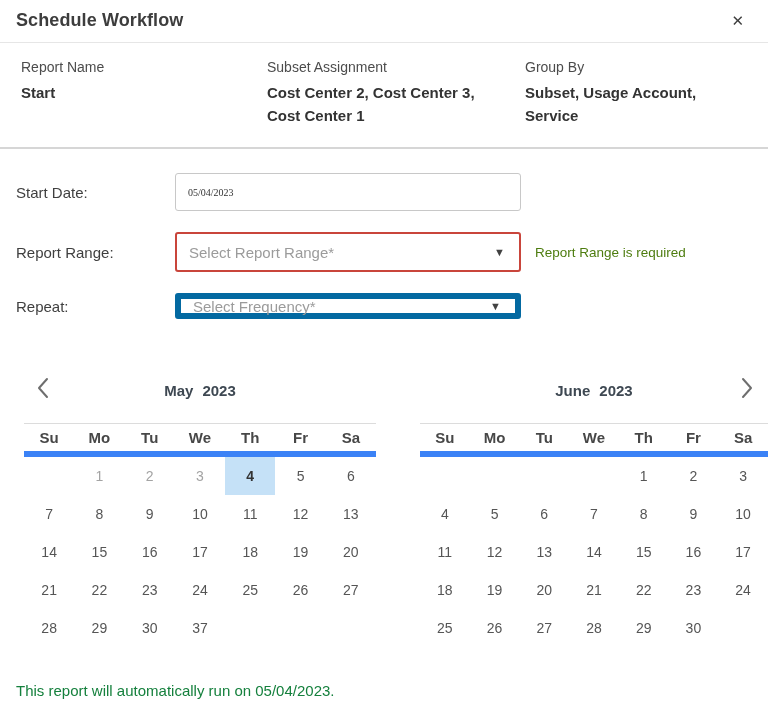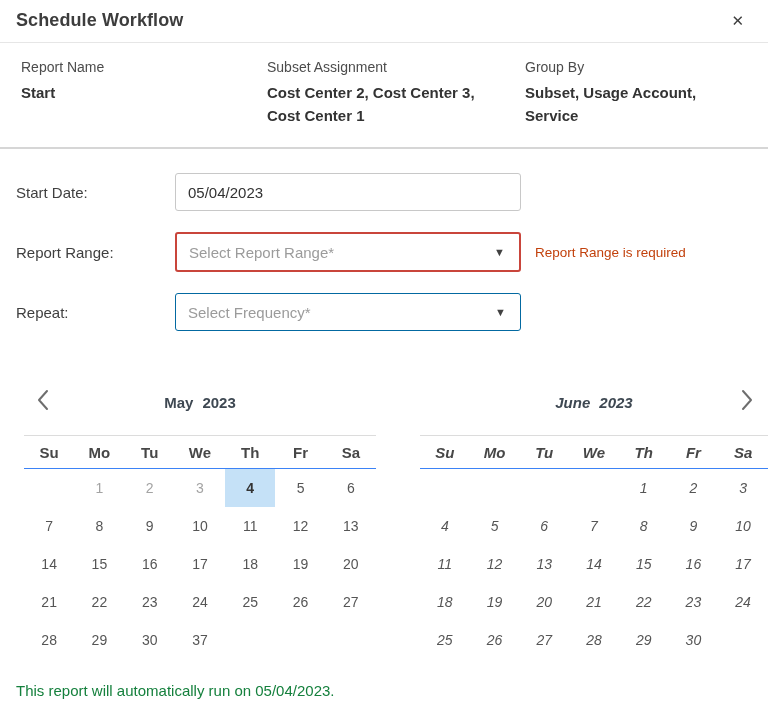--- a/index.html
+++ b/index.html
@@ -29,55 +29,55 @@
   .sum-label { font-size:14px; color:#4c4c4c; margin-bottom:3px; line-height:21px; }
   .sum-value { font-size:15px; font-weight:700; color:#333; line-height:23px; }
   .sum-col2 .sum-value { max-width:222px; }
 
   
   .form { padding:24px 0 0 16px; }
   .form-row { display:flex; align-items:center; margin-bottom:21px; }
   .form-label { flex:0 0 159px; font-size:15px; color:#3f3f3f; }
   .text-input {
     width:346px; height:38px; border:1px solid #c8c8c8; border-radius:3px;
-    font-family:Liberation Sans, sans-serif; font-size:15px; color:#333;
+    font-family:Liberation Serif, serif; font-size:10px; color:#333;
     padding:0 12px; outline:none; background:#fff;
   }
   .select-box {
-    position:relative; width:346px; height:38px; border:1px solid #0369a1;
+    position:relative; width:346px; height:26px; border:6px solid #0369a1;
     border-radius:3px; background:#fff; display:flex; align-items:center;
     padding:0 30px 0 12px; cursor:pointer;
   }
   .select-box.error-border { border:2px solid #c9453b; height:40px; }
   .select-placeholder { font-size:15px; color:#9b9b9b; white-space:nowrap; }
   .select-arrow {
     position:absolute; right:14px; top:50%; transform:translateY(-50%);
     font-size:11px; color:#424242; line-height:1;
   }
-  .error-msg { margin-left:14px; font-size:13.5px; color:#c2410c; }
+  .error-msg { margin-left:14px; font-size:13.5px; color:#4d7c0f; }
 
   
   .cals { display:flex; padding:30px 0 0 24px; }
   .cal { width:360px; }
-  .cal + .cal { margin-left:44px; width:356px;font-style:italic; }
+  .cal + .cal { margin-left:44px; width:356px; }
   .cal-header {
     position:relative; height:40px; display:flex; align-items:center;
     justify-content:center; margin-bottom:13px;
   }
   .cal-title { font-size:15px; font-weight:700; color:#3e4852; }
   .cal-title .yr { margin-left:9px; }
   .cal-nav {
     position:absolute; top:4px; background:none; border:none; cursor:pointer;
     padding:2px; line-height:0;
   }
   .cal-nav.prev { left:8px; }
   .cal-nav.next { right:10px; }
   .cal-weekdays {
     display:grid; grid-template-columns:repeat(7,1fr);
-    border-top:1px solid #dcdcdc; border-bottom:1px solid #3b82f6;
+    border-top:1px solid #dcdcdc; border-bottom:6px solid #3b82f6;
     height:34px; align-items:center;
   }
   .wd { text-align:center; font-size:15px; font-weight:700; color:#474747; }
   .cal-grid { display:grid; grid-template-columns:repeat(7,1fr); }
   .day {
     height:38px; line-height:38px; text-align:center; font-size:14px;
     color:#555; cursor:pointer;
   }
   .day:empty { cursor:default; }
   .day.muted { color:#a3a3a3; }

